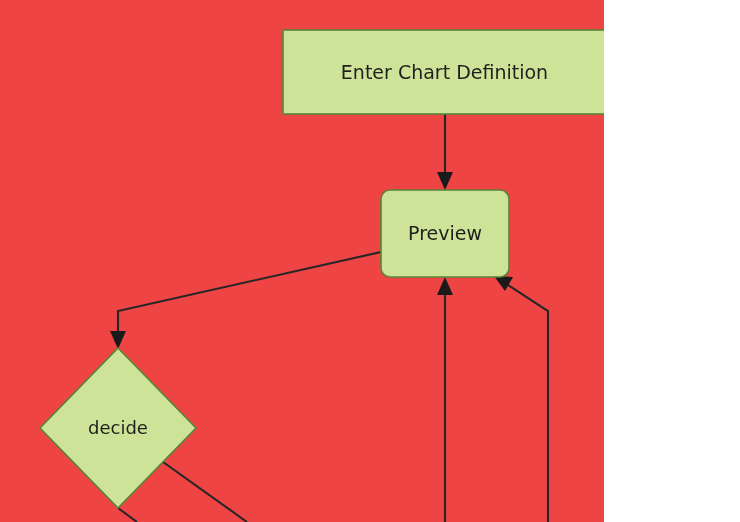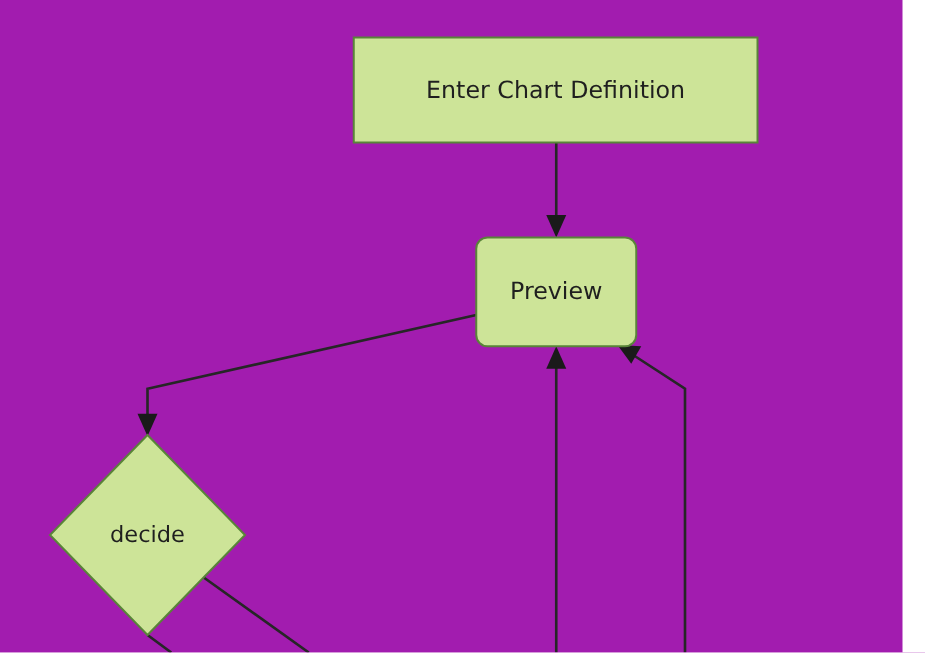--- a/index.html
+++ b/index.html
@@ -2,23 +2,23 @@
 <html><head>
 <meta charset="utf-8">
 <style>
   html, body {
     margin: 0;
     padding: 0;
     background: #ffffff;
   }
   #canvas {
     position: relative;
-    width: 722px;
+    width: 604px;
     height: 522px;
-    background: #a21caf;
+    background: #ef4444;
     overflow: hidden;
     font-family: "DejaVu Sans", "Liberation Sans", sans-serif;
     text-decoration: underline;
   }
   #flow-svg {
     position: absolute;
     top: 0;
     left: 0;
     width: 740px;
     height: 522px;

